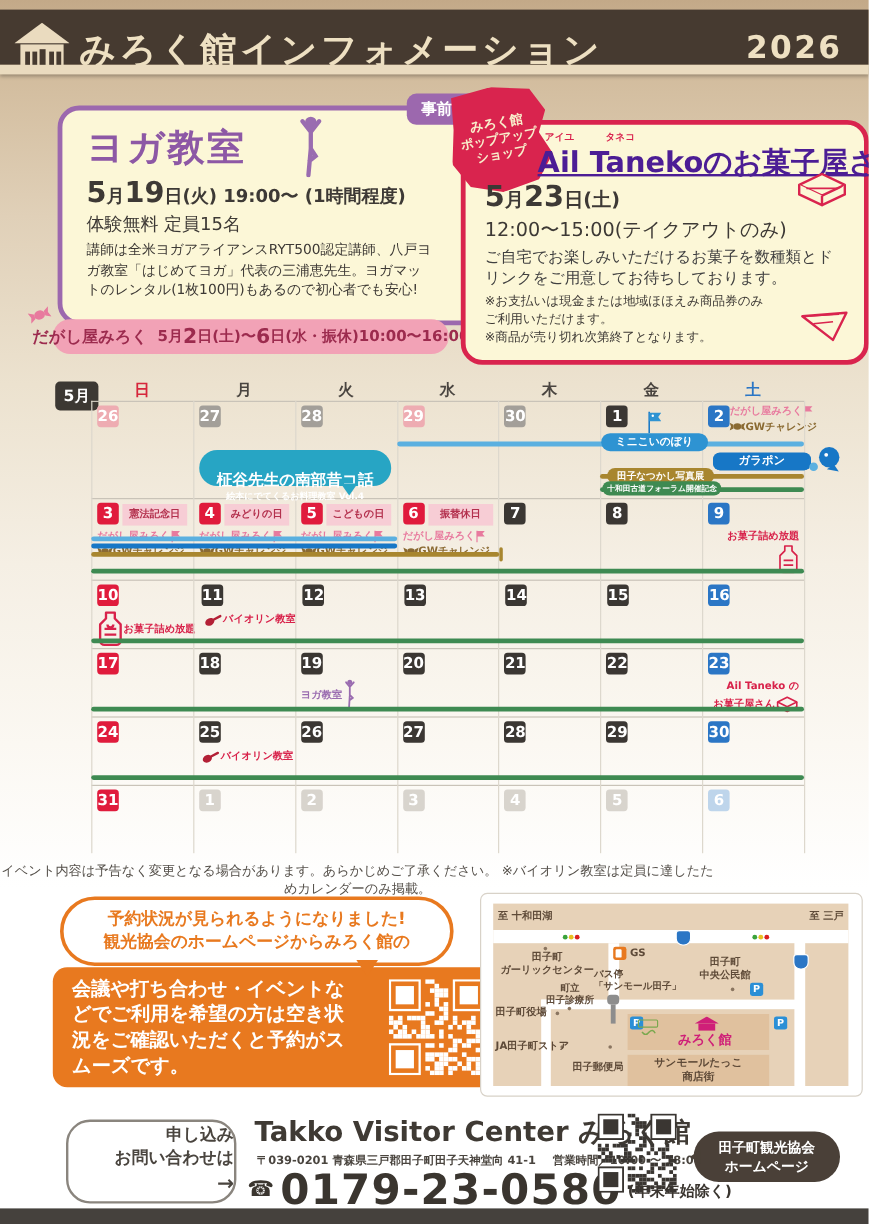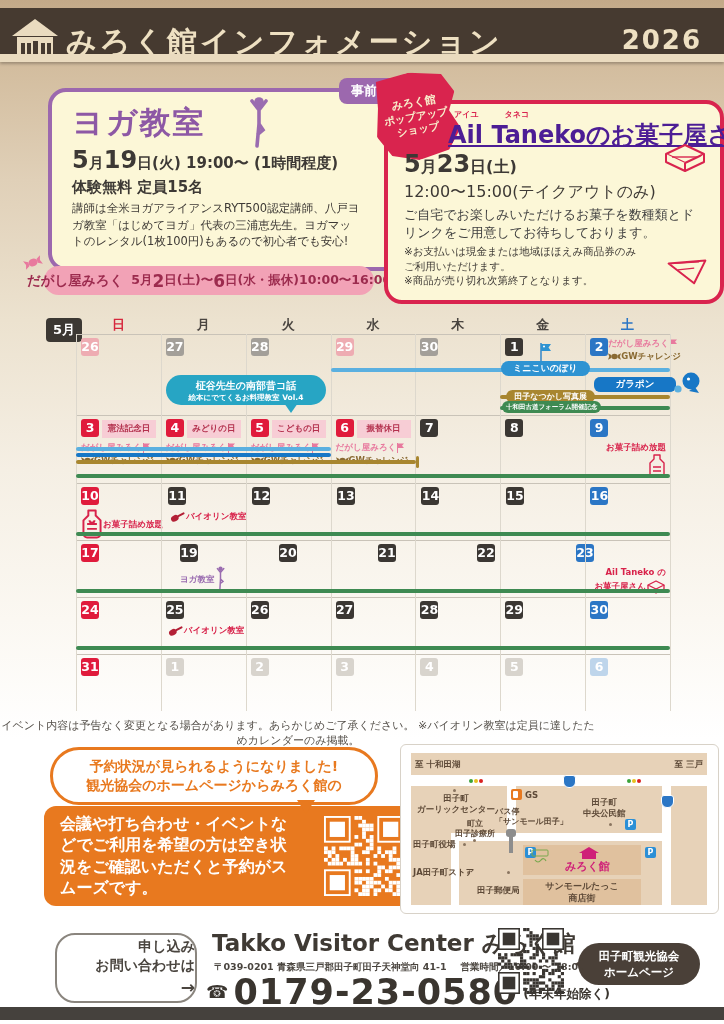--- a/index.html
+++ b/index.html
@@ -12,21 +12,21 @@
   .hdr-title{position:absolute;left:66px;top:14px;font-size:30px;font-weight:bold;color:#eee0c2;letter-spacing:3px;}
   .hdr-year{position:absolute;right:22px;top:17px;font-size:26px;font-weight:bold;color:#eee0c2;letter-spacing:2px;}
   .hdr-house{position:absolute;left:12px;top:11px;}
   
   .yoga{position:absolute;left:48px;top:88px;width:324px;height:175px;background:#fcf7d7;border:4px solid #9c68ae;border-radius:18px;padding-left:48px;}
   .yoga-tag{position:absolute;right:-4px;top:-14px;background:#9c68ae;color:#fff;font-size:13px;font-weight:bold;padding:4px 12px;border-radius:8px;}
   .yoga-title{position:absolute;left:20px;top:10px;font-size:31px;font-weight:bold;color:#8d58a5;letter-spacing:2px;}
   .yoga-figure{position:absolute;left:185px;top:4px;}
   .yoga-l1{position:absolute;left:20px;top:54px;font-size:15px;font-weight:bold;color:#3d3935;}
   .yoga-l1 .lg{font-size:24px;}
-  .yoga-l2{position:absolute;left:20px;top:86px;font-size:15px;font-weight:bold;color:#3d3935;}
+  .yoga-l2{position:absolute;left:20px;top:86px;font-size:15px;font-weight:normal;color:#3d3935;}
   .yoga-desc{position:absolute;left:20px;top:108px;width:288px;font-size:11.5px;line-height:1.45;color:#3d3935;}
   
   .banner{position:absolute;left:44px;top:266px;width:330px;height:29px;background:#f2a2b6;border-radius:15px;display:flex;align-items:center;justify-content:center;color:#9c2b4e;font-weight:bold;font-size:12.5px;white-space:nowrap;}
   .banner .nm{font-size:13.5px;margin-right:8px;}
   .banner .lg{font-size:17px;}
   .banner-candy{position:absolute;left:24px;top:256px;transform:rotate(-20deg);}
   
   .sweets{position:absolute;left:384px;top:100px;width:332px;height:196px;background:#fcf7d7;border:4px solid #d9244e;border-radius:18px;}
   .burst{position:absolute;left:-14px;top:-32px;width:84px;height:88px;background:#d9244e;transform:rotate(-10deg);
     clip-path:polygon(10% 4%,50% 0,88% 8%,100% 30%,90% 50%,100% 72%,82% 94%,45% 100%,14% 90%,0 66%,7% 34%);
@@ -62,21 +62,21 @@
   .evs.side{position:absolute;left:23px;top:2px;width:72px;margin:0;}
   .evs.right{text-align:right;padding-right:4px;}
   .ev{font-size:8.5px;font-weight:bold;line-height:1.5;white-space:nowrap;}
   .ev svg{vertical-align:middle;}
   .c-pink{color:#e87a9e;} .c-brown{color:#8a6a32;} .c-red{color:#d8224a;} .c-purple{color:#9a6cb0;}
   .bar{position:absolute;border-radius:99px;}
   .bar-pill{display:flex;align-items:center;justify-content:center;color:#fff;font-weight:bold;white-space:nowrap;}
   .caps{border-left:3px solid;border-right:3px solid;border-radius:6px;}
   .tick{position:absolute;width:3px;border-radius:2px;}
   .bubble{position:absolute;left:90px;top:40px;width:160px;height:30px;background:#27a5c4;border-radius:16px;color:#fff;text-align:center;font-weight:bold;z-index:4;}
-  .bubble .l1{font-size:10px;padding-top:4px;} .bubble .l2{font-size:7.5px;}
+  .bubble .l1{font-size:13px;padding-top:16px;} .bubble .l2{font-size:7.5px;}
   .bubble:after{content:"";position:absolute;left:118px;top:28px;border:7px solid transparent;border-top:10px solid #27a5c4;}
   .notice{position:absolute;left:0;top:718px;width:596px;text-align:center;font-size:11px;color:#55504a;}
   
   .pbubble{position:absolute;left:50px;top:747px;width:322px;height:52px;background:#fff;border:3px solid #e8791f;border-radius:30px;display:flex;flex-direction:column;align-items:center;justify-content:center;color:#e8791f;font-weight:bold;font-size:14px;line-height:1.35;z-index:2;}
   .pbubble:after{content:"";position:absolute;left:244px;top:50px;border:9px solid transparent;border-top:14px solid #e8791f;}
   .pbox{position:absolute;left:44px;top:806px;width:370px;height:100px;background:#e8791f;border-radius:12px;}
   .pbox-text{position:absolute;left:16px;top:7px;width:236px;color:#fff;font-size:16px;font-weight:bold;line-height:1.33;}
   .pbox-qr{position:absolute;right:10px;top:10px;}
   
   .mapcard{position:absolute;left:400px;top:744px;width:317px;height:168px;background:#fff;border:1px solid #d8d2c8;border-radius:6px;}
@@ -325,20 +325,21 @@
           </div></div>
         <div class="cell"><span class="badge t-wd">12</span></div>
         <div class="cell"><span class="badge t-wd">13</span></div>
         <div class="cell"><span class="badge t-wd">14</span></div>
         <div class="cell"><span class="badge t-wd">15</span></div>
         <div class="cell"><span class="badge t-sat">16</span></div>
         <div class="bar" style="left: 0%; width: 100%; top: 48px; height: 4px; background: rgb(62, 138, 82); z-index: 2;"></div>
       </div>
       <div class="week" style="height: 56px;">
         <div class="cell"><span class="badge t-sun">17</span></div>
+        <div class="cell"><span class="badge t-wd">18</span></div>
         <div class="cell"><span class="badge t-wd">19</span><div class="evs">
             <div class="ev c-purple"><span>ヨガ教室</span><span><svg width="13" height="26" viewBox="0 0 13 26">
                   <circle cx="6.5" cy="2.6" r="2.1" fill="#9a6cb0"></circle>
                   <path d="M6.5 4.8 V13 M6.5 13 L5.8 25 M6.5 13 L9 15.5 L6.3 17.5 M6.5 6.5 L3.4 2.6 M6.5 6.5 L9.8 2.6" stroke="#9a6cb0" stroke-width="1.5" fill="none" stroke-linecap="round"></path>
                 </svg></span></div>
           </div></div>
         <div class="cell"><span class="badge t-wd">20</span></div>
         <div class="cell"><span class="badge t-wd">21</span></div>
         <div class="cell"><span class="badge t-wd">22</span></div>
         <div class="cell"><span class="badge t-sat">23</span><div class="evs right">

